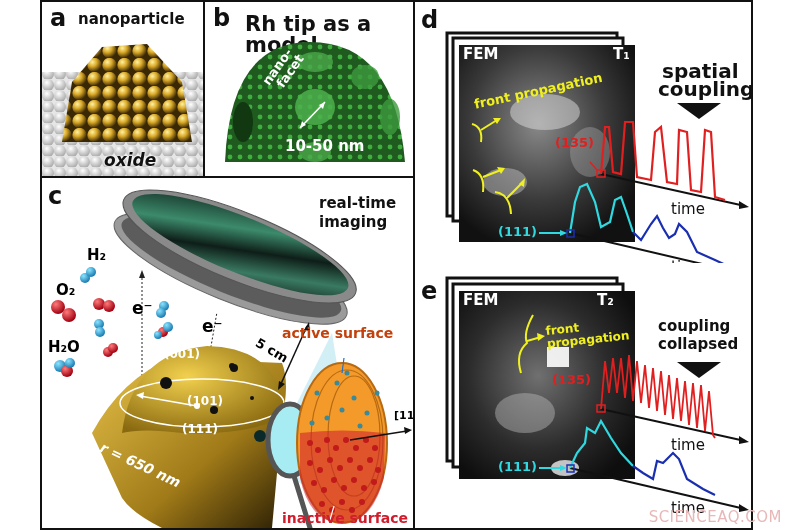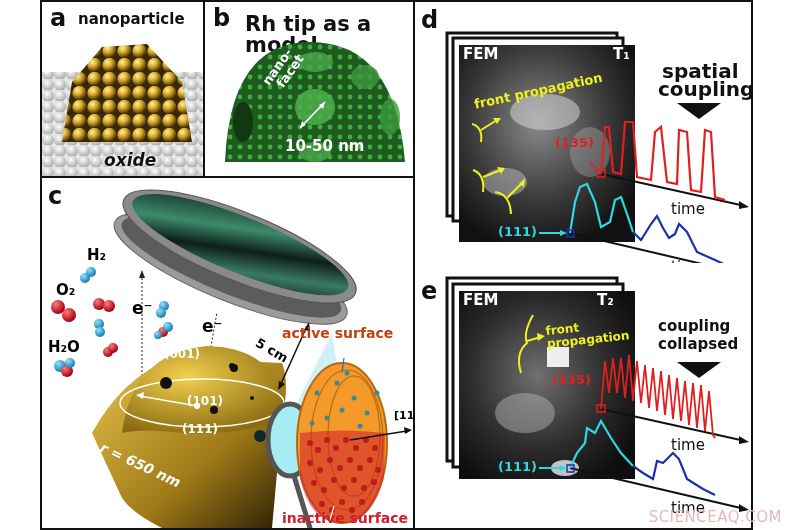--- a/index.html
+++ b/index.html
@@ -198,20 +198,24 @@
         <circle cx="318" cy="248" r="2.5"></circle>
         <circle cx="270" cy="245" r="2.5"></circle>
         <circle cx="305" cy="195" r="2.5"></circle>
         <circle cx="335" cy="215" r="2.5"></circle>
     </g>
     <line x1="308" y1="262" x2="365" y2="253" stroke="#111" stroke-width="1.3"></line>
     <polygon points="370,252 362,249 363,256" fill="#111"></polygon>
     <line x1="292" y1="328" x2="287" y2="345" stroke="#fff" stroke-width="1.2"></line>
     <line x1="300" y1="195" x2="302" y2="180" stroke="#2a6fc0" stroke-width="1.2"></line>
   </svg>
+  <div class="txt" style="left:277px;top:16px;font-size:15px;font-weight:bold;color:#111;line-height:19px;">
+    <div>real-time</div>
+    <div>imaging</div>
+  </div>
   <div class="txt" style="left:45px;top:70px;font-size:15px;font-weight:bold;">H₂</div>
   <div class="txt" style="left:14px;top:105px;font-size:15px;font-weight:bold;">O₂</div>
   <div class="txt" style="left:6px;top:162px;font-size:15px;font-weight:bold;">H₂O</div>
   <div class="txt" style="left:90px;top:122px;font-size:17px;font-weight:bold;">e⁻</div>
   <div class="txt" style="left:160px;top:140px;font-size:17px;font-weight:bold;">e⁻</div>
   <div class="txt" style="left:218px;top:158px;font-size:13px;font-weight:bold;transform:rotate(30deg);transform-origin:left top;">5 cm</div>
   <div class="txt" style="left:240px;top:148px;font-size:14px;font-weight:bold;color:#c2410c;">active surface</div>
   <div class="txt" style="left:122px;top:170px;font-size:12px;font-weight:bold;color:#fff;">(001)</div>
   <div class="txt" style="left:145px;top:217px;font-size:12px;font-weight:bold;color:#fff;">(101)</div>
   <div class="txt" style="left:140px;top:245px;font-size:12px;font-weight:bold;color:#fff;">(111)</div>

